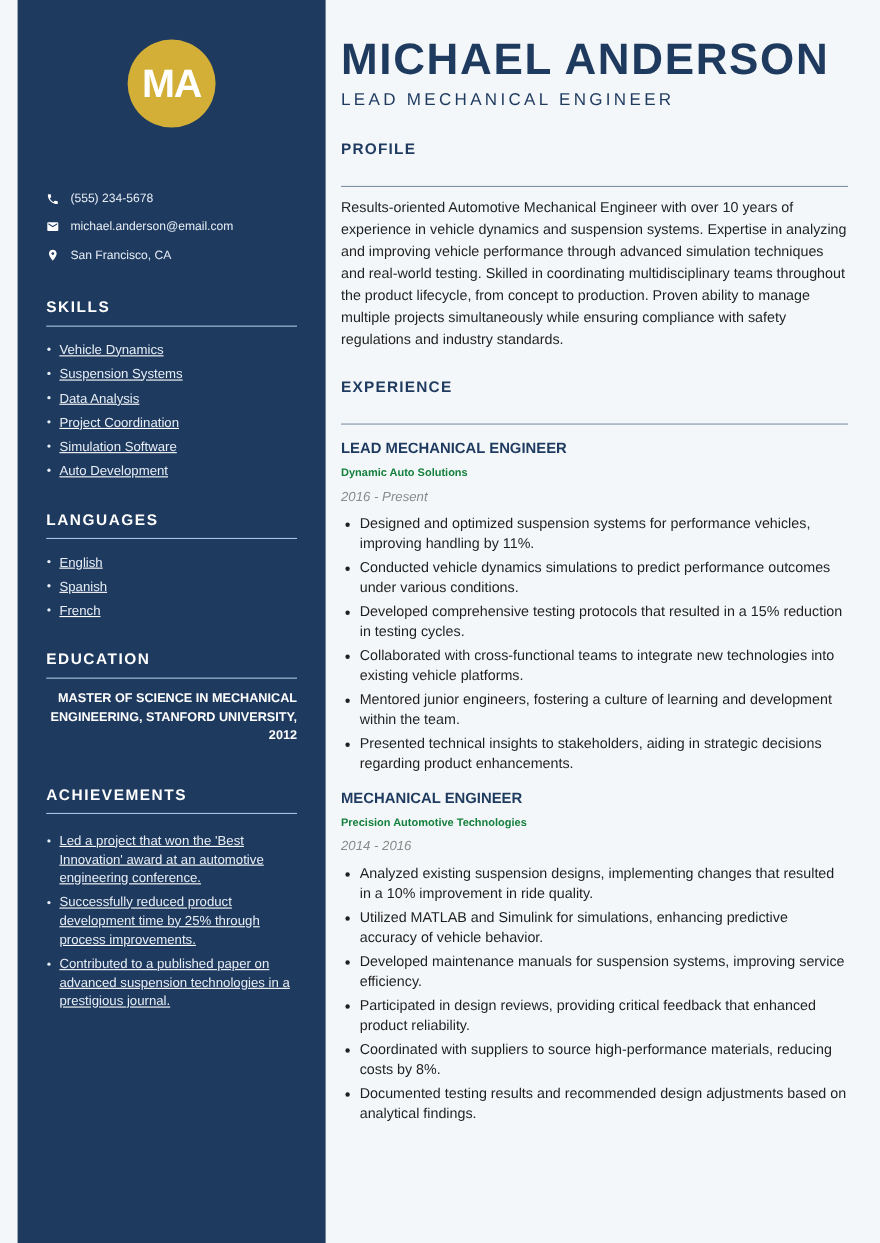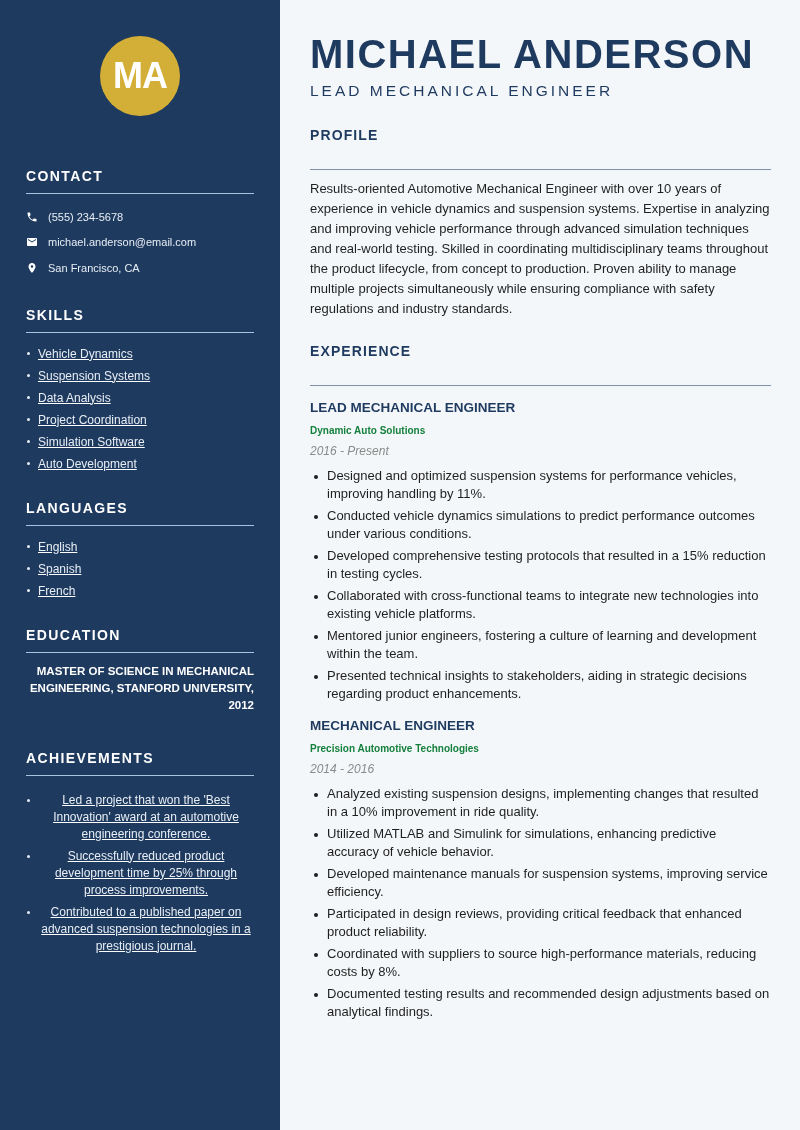--- a/index.html
+++ b/index.html
@@ -3,21 +3,21 @@
 <meta charset="utf-8">
 <style>
   * { margin: 0; padding: 0; box-sizing: border-box; }
   html, body { width: 800px; height: 1130px; overflow: hidden; }
   body {
     font-family: "Liberation Sans", "DejaVu Sans", sans-serif;
     background: #f4f7f9;
     position: relative;
   }
   .sidebar {
-    position: absolute; left: 0; top: 0; width: 280px; height: 1130px;
+    position: absolute; left: 16px; top: 0; width: 280px; height: 1130px;
     background: #1e3a5f; color: #ffffff;
     padding: 36px 26px 0 26px;
   }
   .avatar {
     width: 80px; height: 80px; border-radius: 50%;
     background: #d4af37; color: #ffffff;
     margin: 0 auto;
     display: flex; align-items: center; justify-content: center;
     font-weight: bold; font-size: 36px; letter-spacing: -1px;
   }
@@ -36,21 +36,21 @@
   .contact-icon svg { width: 12px; height: 12px; fill: #ffffff; }
   .bullet-list { list-style: none; margin-top: 10px; text-decoration: underline; }
   .bullet-list li {
     position: relative; padding-left: 12px;
     font-size: 12px; color: #e8eef5; line-height: 22px;
   }
   .bullet-list li::before {
     content: ""; position: absolute; left: 1px; top: 9.5px;
     width: 3px; height: 3px; background: #e8eef5; border-radius: 50%;
   }
-  .ach-list li { line-height: 17px; margin-bottom: 5px; text-align: center; }
+  .ach-list li { line-height: 17px; margin-bottom: 5px; }
   .ach-list li::before { top: 7.5px; }
   .edu-text {
     margin-top: 10px; font-size: 11.5px; font-weight: bold;
     line-height: 17px; color: #ffffff; text-align: right;
   }
 
   .main {
     position: absolute; left: 310px; top: 0; width: 461px;
   }
   .name {
@@ -90,21 +90,20 @@
 </style>
 </head>
 <body>
 
 <aside class="sidebar">
   <div class="avatar">
     <span>MA</span>
   </div>
 
   <section class="side-section" style="margin-top:52px;">
-    <h2 class="side-title">CONTACT</h2>
     <ul class="contact-list">
       <li class="contact-item">
         <span class="contact-icon">
           <svg viewBox="0 0 24 24">
               <path d="M6.6 10.8c1.4 2.8 3.8 5.1 6.6 6.6l2.2-2.2c.3-.3.7-.4 1-.2 1.1.4 2.3.6 3.6.6.6 0 1 .4 1 1V20c0 .6-.4 1-1 1C10.6 21 3 13.4 3 4c0-.6.4-1 1-1h3.5c.6 0 1 .4 1 1 0 1.3.2 2.5.6 3.6.1.3 0 .7-.2 1z"></path>
             </svg>
         </span>
         <span>(555) 234-5678</span>
       </li>
       <li class="contact-item">

